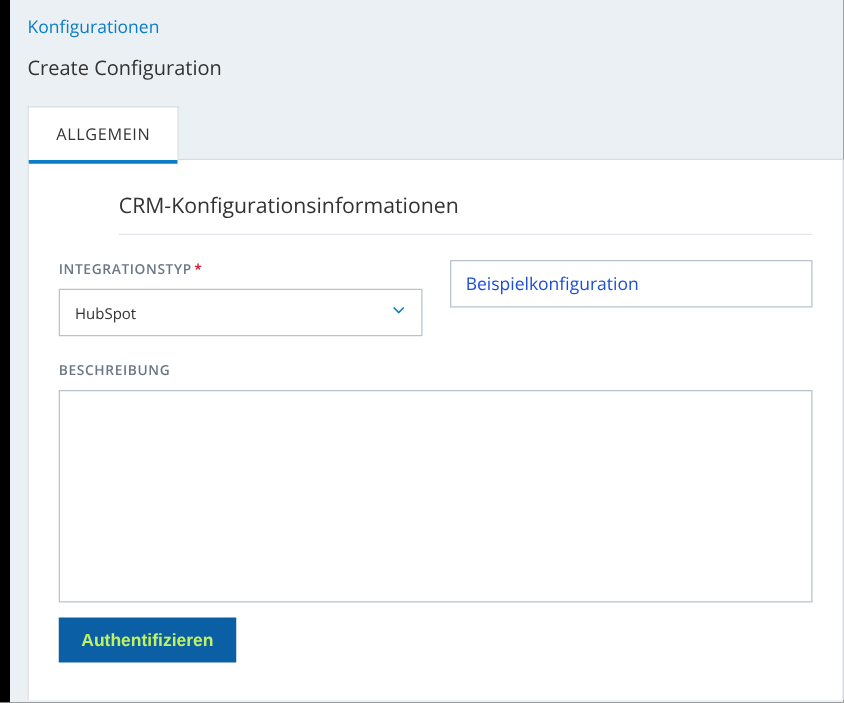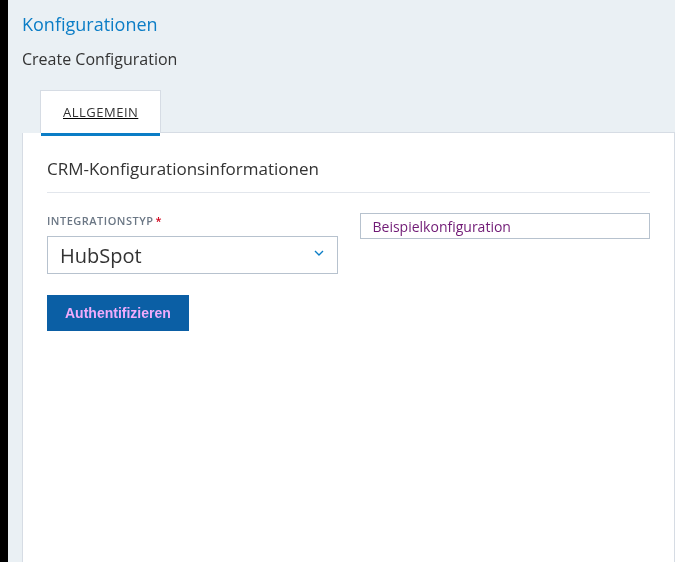--- a/index.html
+++ b/index.html
@@ -18,38 +18,37 @@
 
     .outer-container {
       background: #eaf0f4;
       margin-left: 8px;
       height: 100%;
       padding: 0;
     }
 
     .breadcrumb-link {
       color: #0b7dc6;
-      font-size: 18px;
+      font-size: 14px;
       padding: 12px 14px 6px 14px;
       display: inline-block;
       cursor: pointer;
     }
 
     .page-title {
       font-size: 16px;
       font-weight: 400;
       color: #333;
       padding: 6px 14px 20px 14px;
     }
 
     .tabs-row {
       display: flex;
-      padding-left: 32px;
+      padding-left: 14px;
       align-items: center;
-      text-decoration: underline;
     }
 
     .tab {
       background: #fff;
       border: 1px solid #d6dce4;
       border-bottom: none;
       padding: 12px 22px;
       font-size: 13px;
       letter-spacing: 0.5px;
       color: #333;
@@ -88,20 +87,21 @@
       height: calc(100% - 130px);
     }
 
     .section-heading {
       font-size: 17px;
       font-weight: 400;
       color: #333;
       padding-bottom: 12px;
       border-bottom: 1px solid #e2e6ec;
       margin-bottom: 20px;
+      margin-left: 48px;
     }
 
     .form-row {
       display: flex;
       gap: 22px;
       margin-bottom: 20px;
     }
 
     .form-col {
       flex: 1;
@@ -127,70 +127,70 @@
       border: 1px solid #b7c2ce;
       background: #fff;
       height: 38px;
       display: flex;
       align-items: center;
       padding: 0 36px 0 12px;
       cursor: pointer;
     }
 
     .select-value {
-      font-size: 20px;
+      font-size: 12px;
       color: #333;
     }
 
     .chevron {
       position: absolute;
       right: 10px;
       top: 50%;
       transform: translateY(-50%);
     }
 
     .chevron svg {
       width: 16px;
       height: 16px;
       stroke: #0b7dc6;
       stroke-width: 2;
       fill: none;
     }
 
     .text-input {
       border: 1px solid #b7c2ce;
-      height: 26px;
+      height: 38px;
       padding: 0 12px;
       font-size: 14px;
-      color: #701a75;
+      color: #1d4ed8;
       font-family: inherit;
       outline: none;
     }
 
     .textarea-input {
       border: 1px solid #b7c2ce;
       min-height: 170px;
       padding: 10px 12px;
       font-size: 14px;
       color: #333;
       font-family: inherit;
       outline: none;
       resize: none;
       width: 100%;
     }
 
     .primary-button {
       background: #0b5fa5;
-      color: #f0abfc;
+      color: #bef264;
       border: none;
       padding: 10px 18px;
       font-size: 14px;
       font-weight: 600;
       cursor: pointer;
-      margin-top: 1px;
+      margin-top: 12px;
     }
   </style>
 </head>
 <body>
 
 <div class="outer-container">
 
   <a class="breadcrumb-link">Konfigurationen</a>
 
   <h1 class="page-title">Create Configuration</h1>
@@ -219,18 +219,22 @@
           </span>
         </div>
       </div>
 
       <div class="form-col">
         <input type="text" class="text-input" value="Beispielkonfiguration" style="">
       </div>
 
     </div>
 
+    <div class="form-col">
+      <label class="field-label">BESCHREIBUNG</label>
+      <textarea class="textarea-input" style=""></textarea>
+    </div>
 
     <button class="primary-button">Authentifizieren</button>
 
   </div>
 
 </div>
 
 </body></html>

